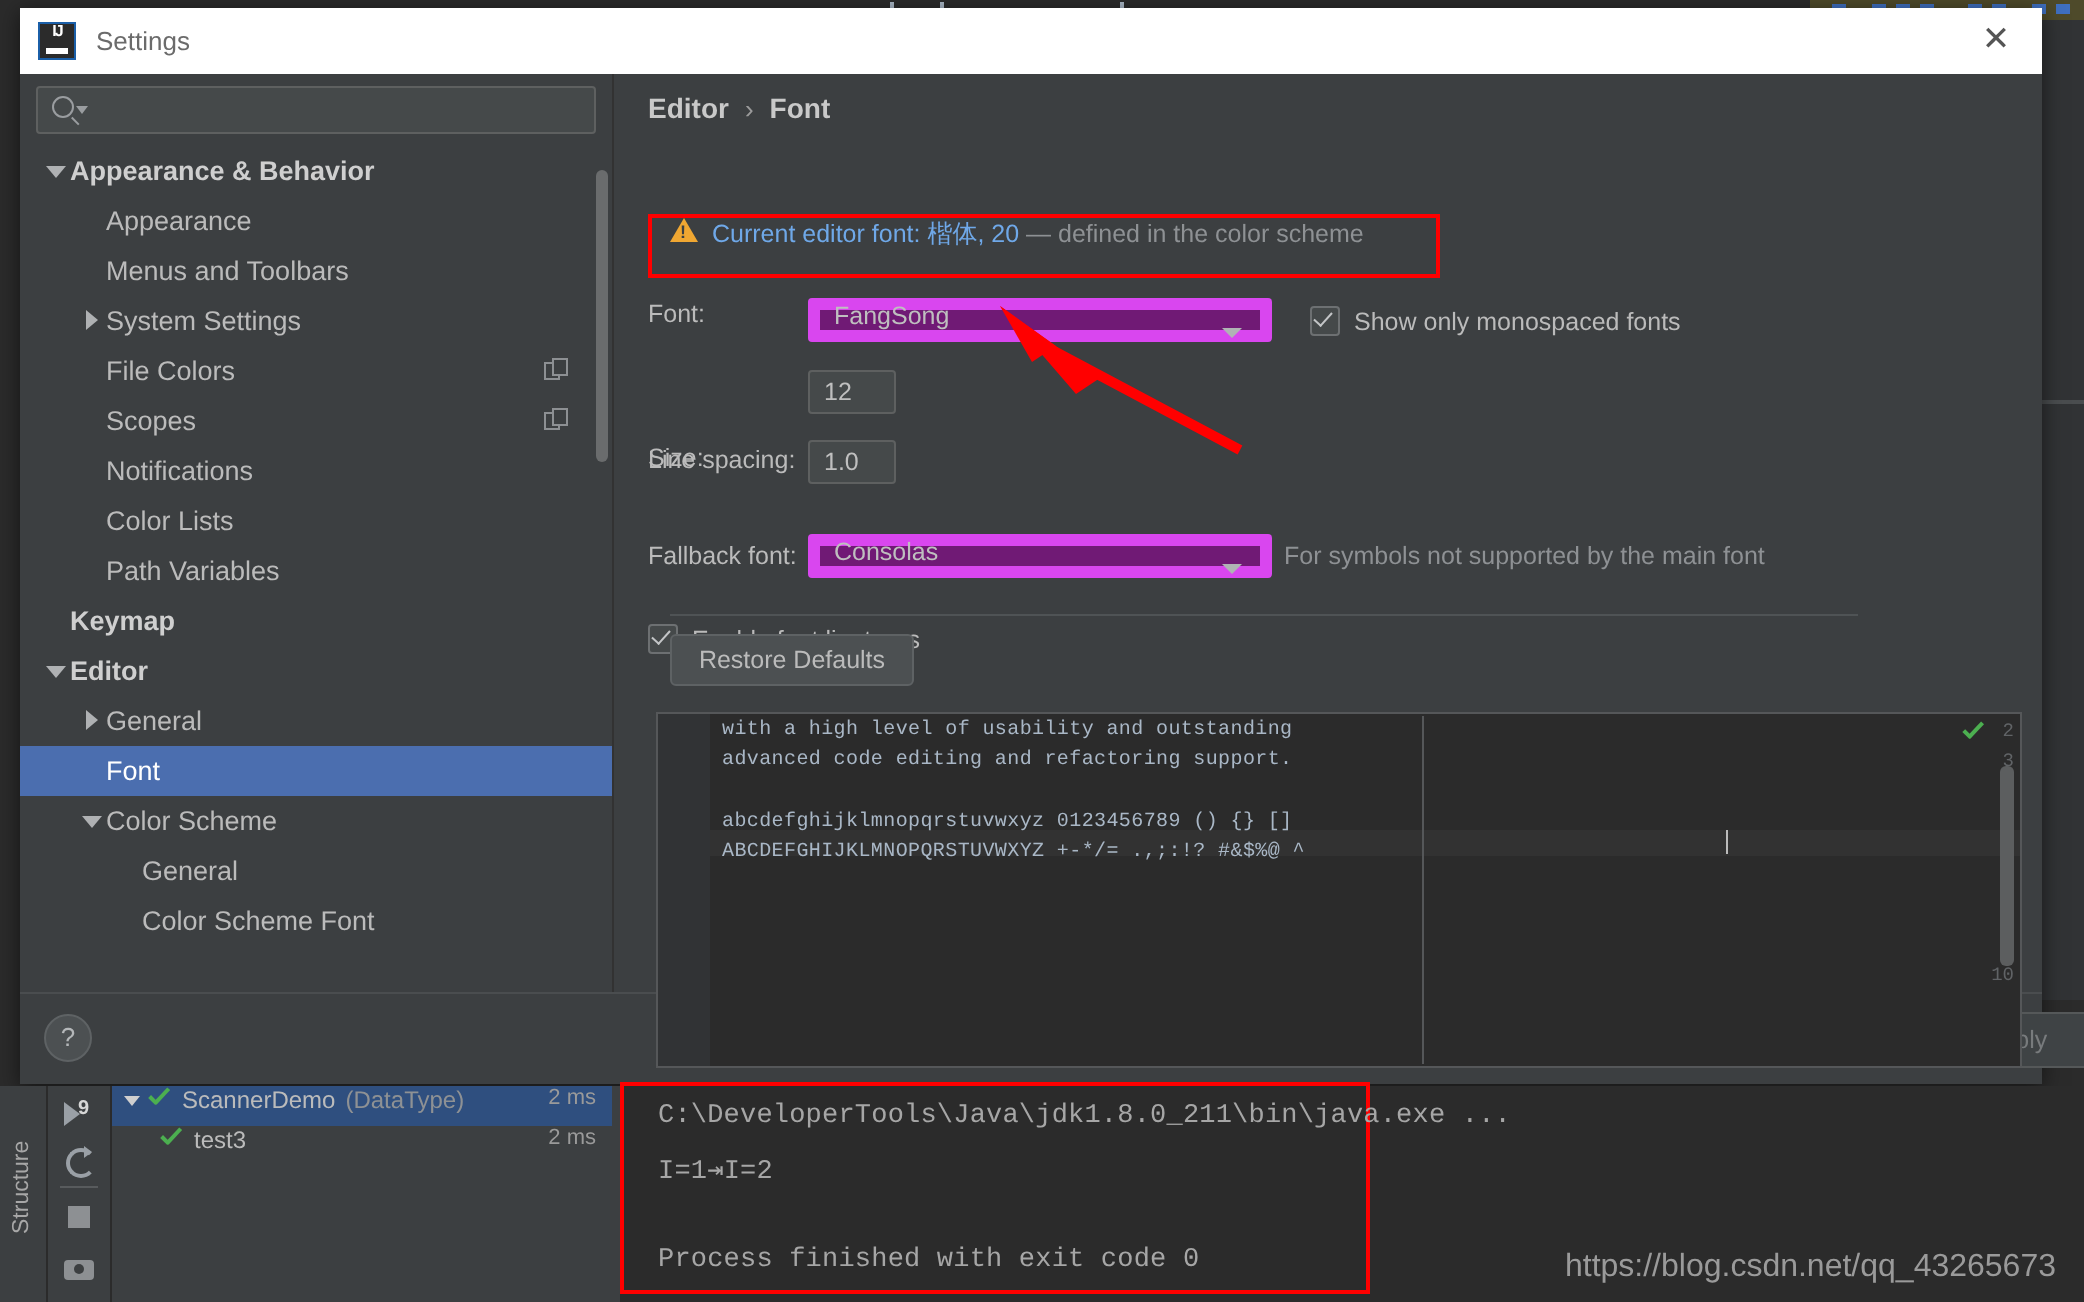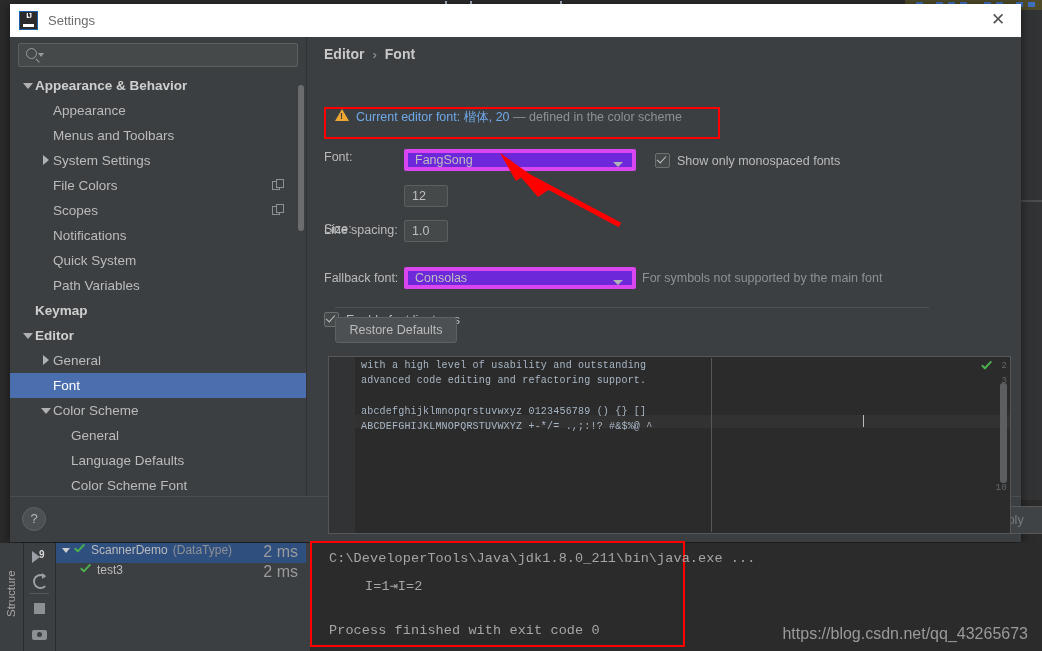--- a/index.html
+++ b/index.html
@@ -182,23 +182,23 @@
   }
   .warn-txt .dim { color: #8e9194; }
 
   .frow { position: absolute; display: flex; align-items: center; }
   .flabel {
     font-size: 12.5px; color: #bbbbbb;
     font-family: "Liberation Sans", sans-serif; white-space: nowrap;
   }
 
   .combo {
-    height: 22px; background: #6d28d9;
-    border: 4px solid #d946ef; border-radius: 2px;
-    display: flex; align-items: center; position: relative;
+    height: 22px; background: #701a75;
+    border: 6px solid #d946ef; border-radius: 2px;
+    display: flex; align-items: flex-end; position: relative;
     box-sizing: border-box;
   }
   .combo .val {
     font-size: 12.5px; color: #bfbfbf; padding-left: 7px;
     font-family: "Liberation Sans", sans-serif; white-space: nowrap;
   }
   .combo .caret {
     position: absolute; right: 9px; top: 9px;
     border-left: 5px solid transparent; border-right: 5px solid transparent;
     border-top: 5px solid #b0b3b5;
@@ -408,21 +408,21 @@
   }
   .okcheck::before {
     left: 0px; top: 6px; width: 5px; height: 2.2px; transform: rotate(45deg);
   }
   .okcheck::after {
     left: 2px; top: 4px; width: 10px; height: 2.2px; transform: rotate(-47deg);
   }
   .trow .tname { white-space: nowrap; }
   .trow .tsub { color: #8e9194; margin-left: 5px; }
   .trow .tms {
-    position: absolute; right: 8px; font-size: 16px; color: #9a9a9a;
+    position: absolute; right: 8px; font-size: 11px; color: #9a9a9a;
     font-family: "Liberation Sans", sans-serif;
   }
 
   .console {
     position: absolute; left: 310px; top: 0; right: 0; bottom: 0;
     background: #2b2b2b;
   }
   .console-red {
     position: absolute; left: 0px; top: -2px; width: 375px; height: 106px;
     border: 2px solid #ff0000; box-sizing: border-box;
@@ -524,21 +524,21 @@
                 </span>
               </div>
               <div class="tnode">
                 <span style="width: 30px; flex: 0 0 auto;"></span>
                 <span class="arrow"></span>
                 <span class="lbl">Notifications</span>
               </div>
               <div class="tnode">
                 <span style="width: 30px; flex: 0 0 auto;"></span>
                 <span class="arrow"></span>
-                <span class="lbl">Quick System</span>
+                <span class="lbl">Color Lists</span>
               </div>
               <div class="tnode">
                 <span style="width: 30px; flex: 0 0 auto;"></span>
                 <span class="arrow"></span>
                 <span class="lbl">Path Variables</span>
               </div>
               <div class="tnode bold">
                 <span style="width: 12px; flex: 0 0 auto;"></span>
                 <span class="arrow"></span>
                 <span class="lbl">Keymap</span>
@@ -560,25 +560,20 @@
               </div>
               <div class="tnode">
                 <span style="width: 30px; flex: 0 0 auto;"></span>
                 <span class="arrow down"></span>
                 <span class="lbl">Color Scheme</span>
               </div>
               <div class="tnode">
                 <span style="width: 48px; flex: 0 0 auto;"></span>
                 <span class="arrow"></span>
                 <span class="lbl">General</span>
-              </div>
-              <div class="tnode">
-                <span style="width: 48px; flex: 0 0 auto;"></span>
-                <span class="arrow"></span>
-                <span class="lbl">Language Defaults</span>
               </div>
               <div class="tnode">
                 <span style="width: 48px; flex: 0 0 auto;"></span>
                 <span class="arrow"></span>
                 <span class="lbl">Color Scheme Font</span>
               </div>
             </div>
           <div class="tree-scrollbar"></div>
         </div>
 
@@ -707,21 +702,21 @@
           <span class="okcheck"></span>
           <span class="tname">test3</span>
           <span class="tms">2 ms</span>
         </div>
       </div>
 
     <div class="console">
       <div class="console-red"></div>
       <div id="console-lines">
           <div class="cline" style="top: 8px;">C:\DeveloperTools\Java\jdk1.8.0_211\bin\java.exe ...</div>
-          <div class="cline" style="top: 34px; margin-left: 36px;">I=1⇥I=2</div>
+          <div class="cline" style="top: 34px;">I=1⇥I=2</div>
           <div class="cline" style="top: 80px;">Process finished with exit code 0</div>
         </div>
     </div>
 
     <div class="watermark">https://blog.csdn.net/qq_43265673</div>
   </div>
 
 </div>
 
 </body></html>

